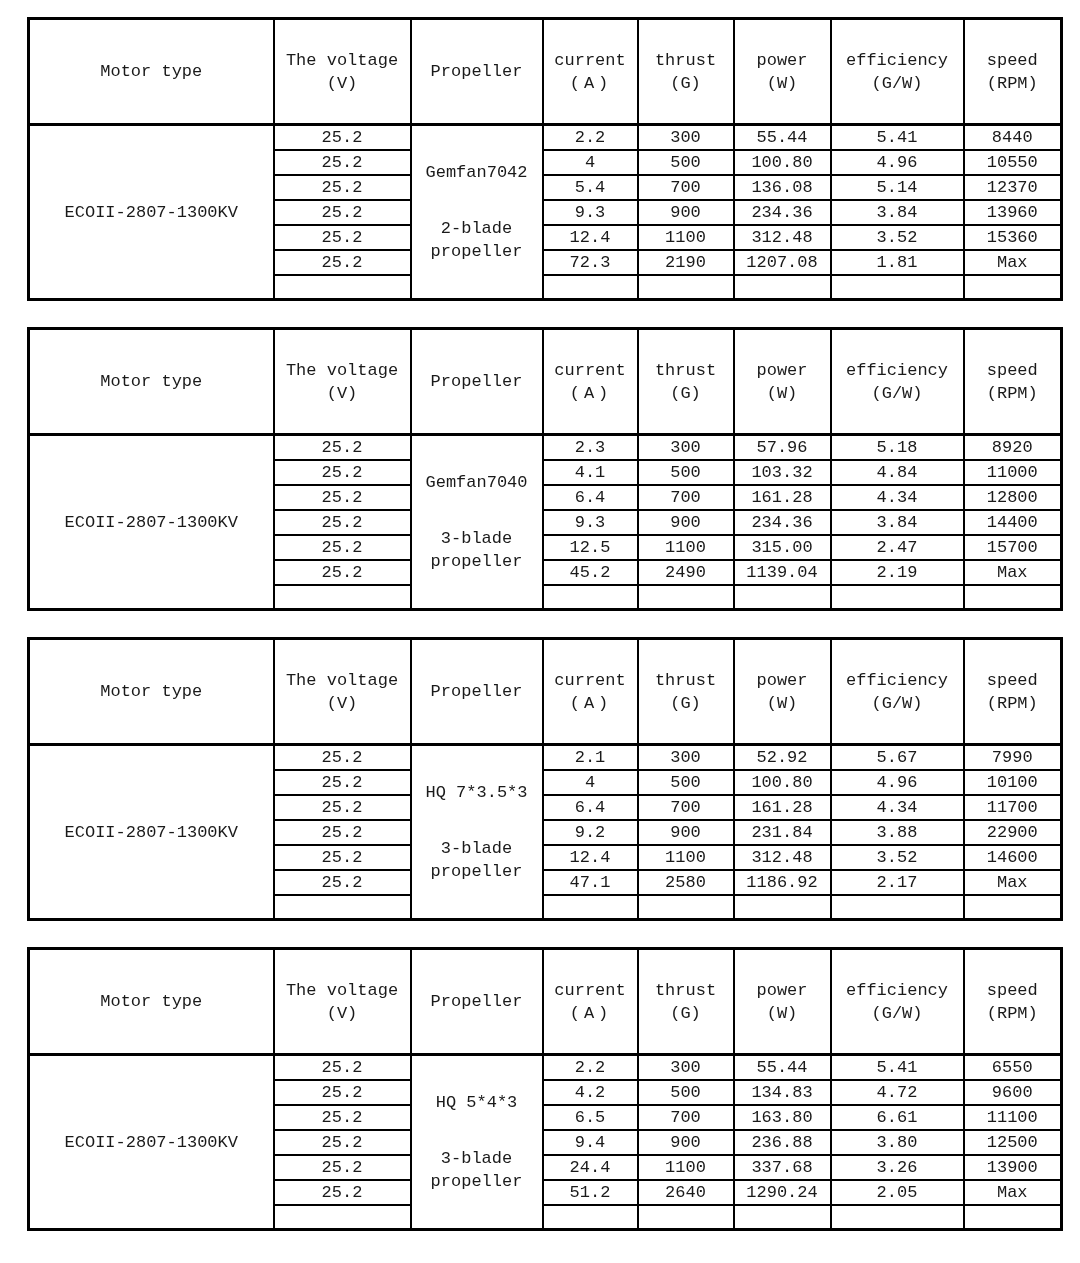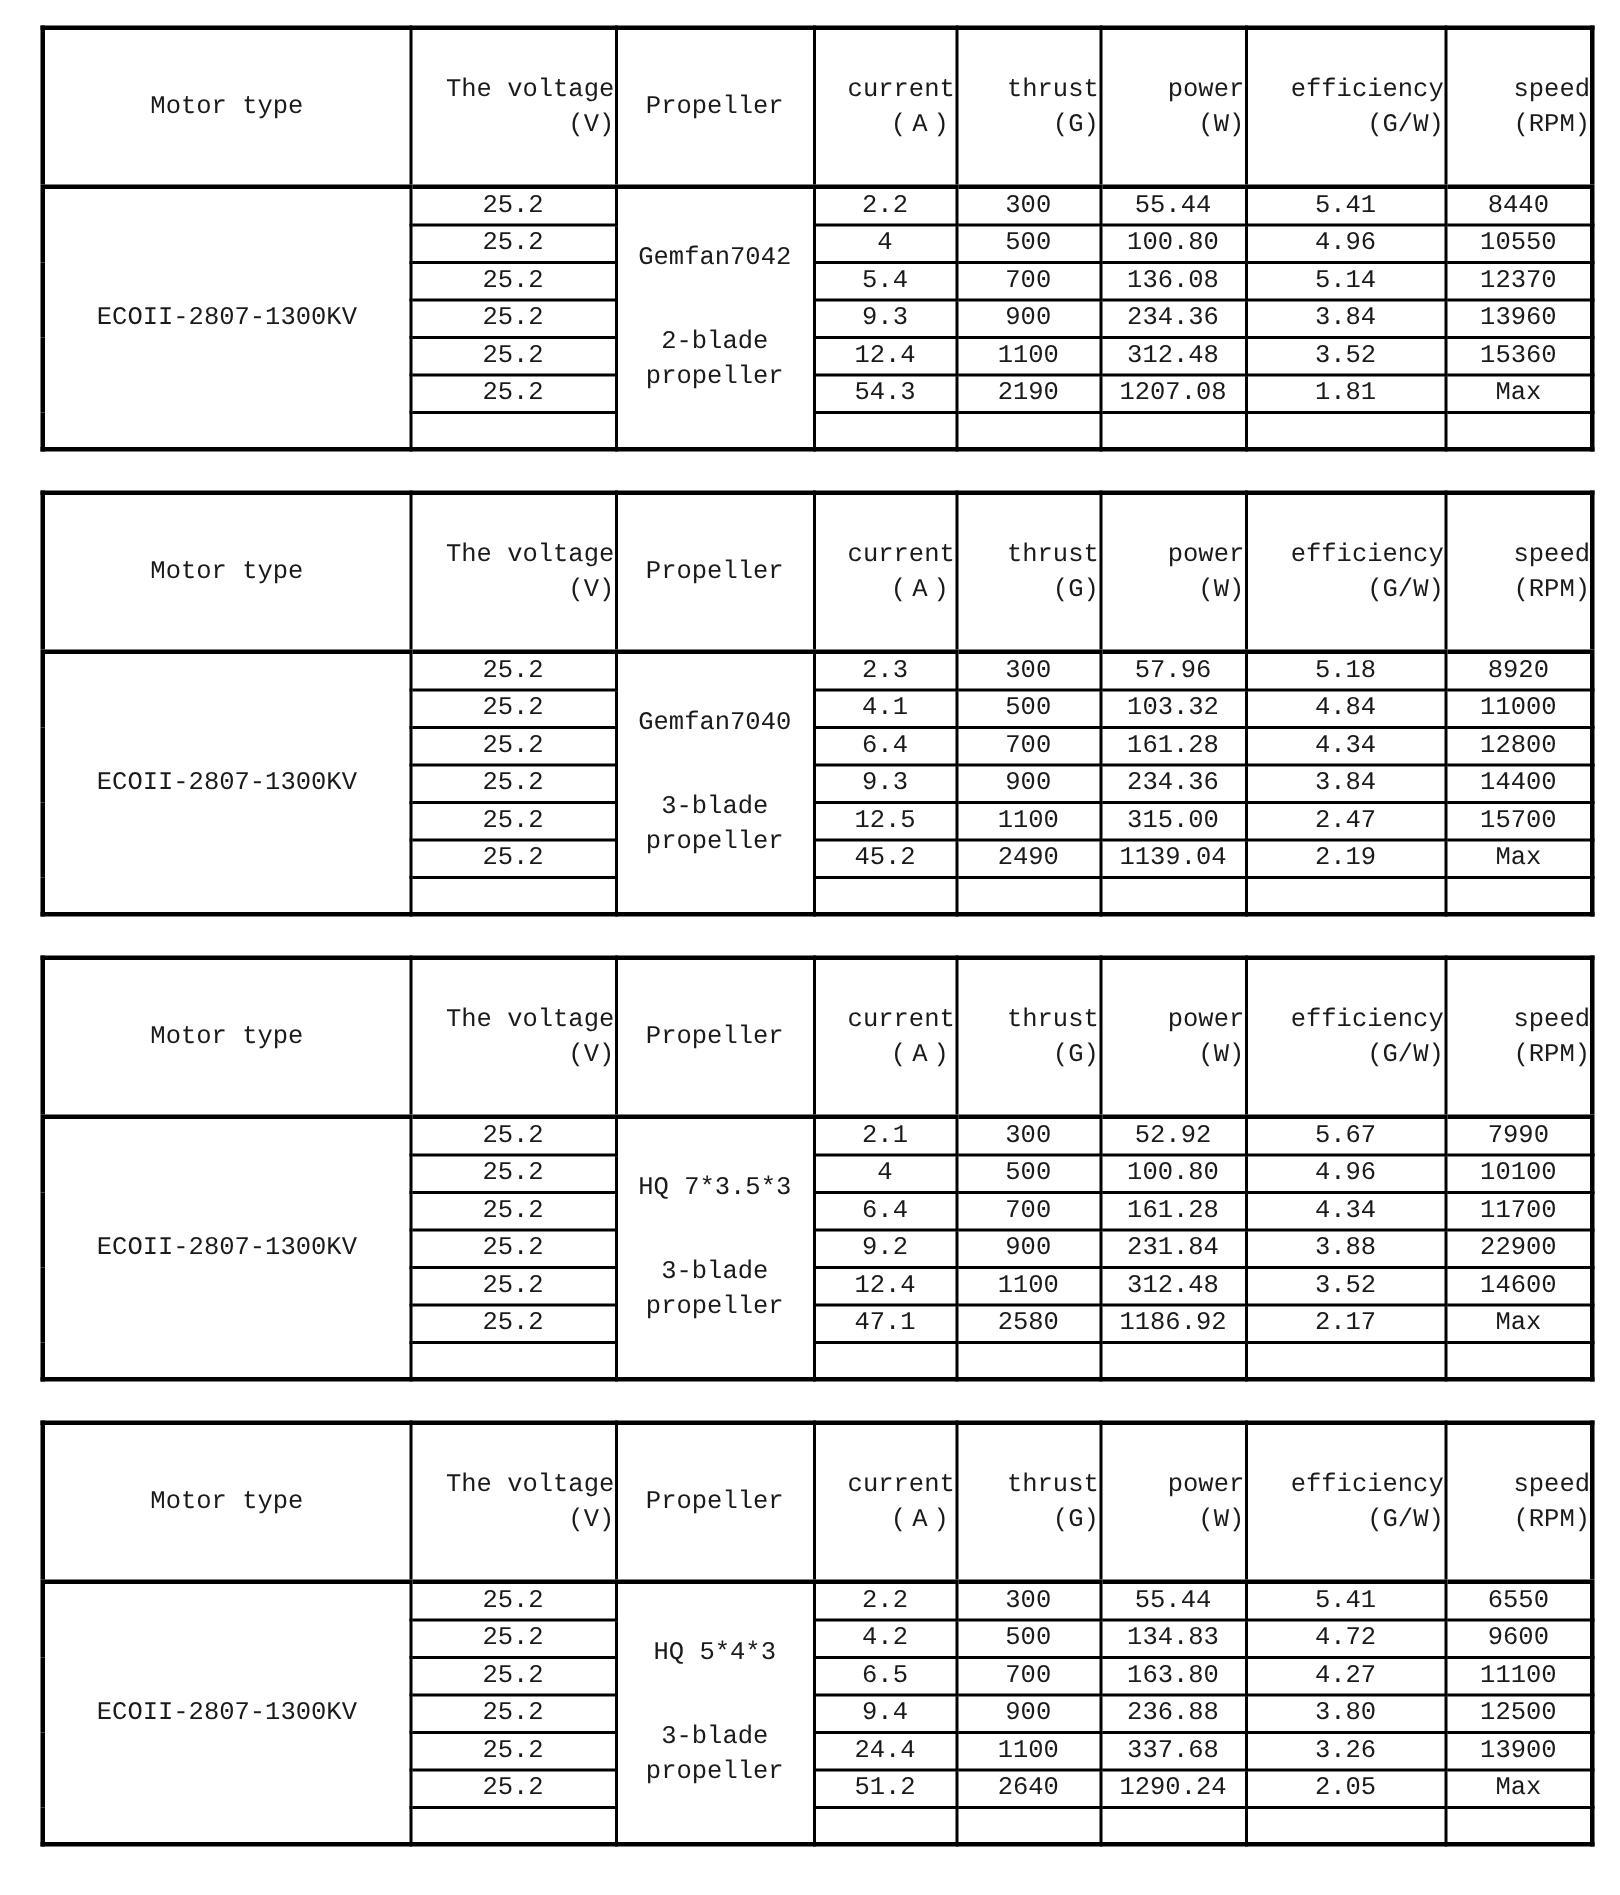--- a/index.html
+++ b/index.html
@@ -33,21 +33,21 @@
     line-height: 23px;
     overflow: hidden;
   }
   .spec-table thead th {
     height: 103px;
     border-bottom: 3px solid #000;
   }
   .spec-table tbody td {
     height: 22px;
   }
-  .hdr-stack { display: flex; flex-direction: column; align-items: flex-end; justify-content: center; }
+  .hdr-stack { display: flex; flex-direction: column; align-items: center; justify-content: center; }
   .speed-stack { }
   .unit-wide { letter-spacing: 4px; margin-left: 2px; }
   .motor-cell { font-size: 17px; }
   .prop-cell { line-height: 23px; }
   .prop-type { margin-top: 33px; }
 </style>
 </head>
 <body>
 
 <div class="page" id="page-root">
@@ -149,21 +149,21 @@
         <tr>
           <td>25.2</td>
           <td>12.4</td>
           <td>1100</td>
           <td>312.48</td>
           <td>3.52</td>
           <td>15360</td>
         </tr>
         <tr>
           <td>25.2</td>
-          <td>54.3</td>
+          <td>72.3</td>
           <td>2190</td>
           <td>1207.08</td>
           <td>1.81</td>
           <td>Max</td>
         </tr>
         <tr>
           <td></td>
           <td></td>
           <td></td>
           <td></td>
@@ -494,21 +494,21 @@
           <td>500</td>
           <td>134.83</td>
           <td>4.72</td>
           <td>9600</td>
         </tr>
         <tr>
           <td>25.2</td>
           <td>6.5</td>
           <td>700</td>
           <td>163.80</td>
-          <td>4.27</td>
+          <td>6.61</td>
           <td>11100</td>
         </tr>
         <tr>
           <td>25.2</td>
           <td>9.4</td>
           <td>900</td>
           <td>236.88</td>
           <td>3.80</td>
           <td>12500</td>
         </tr>

